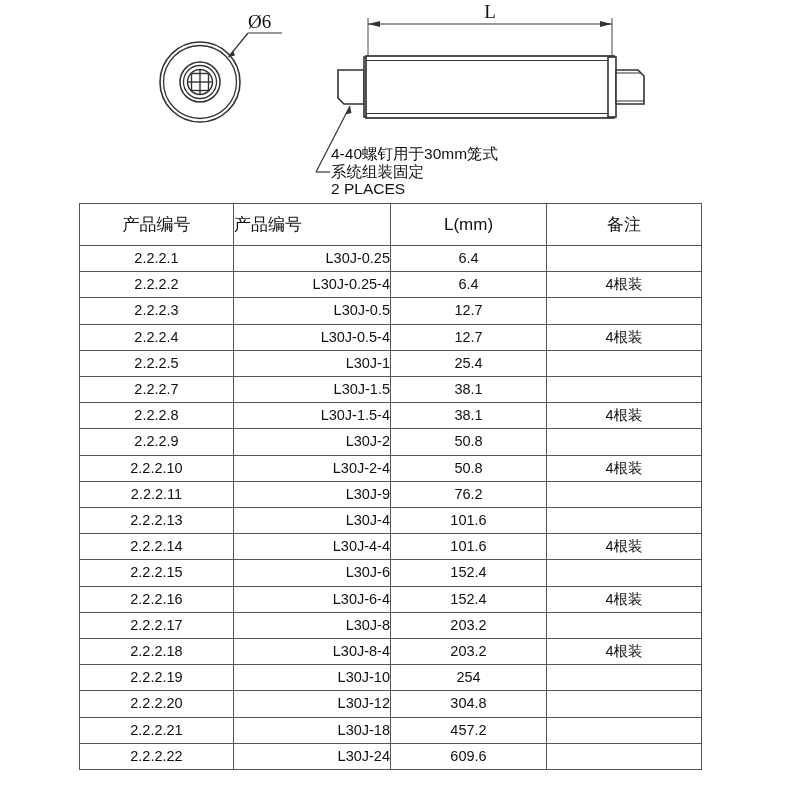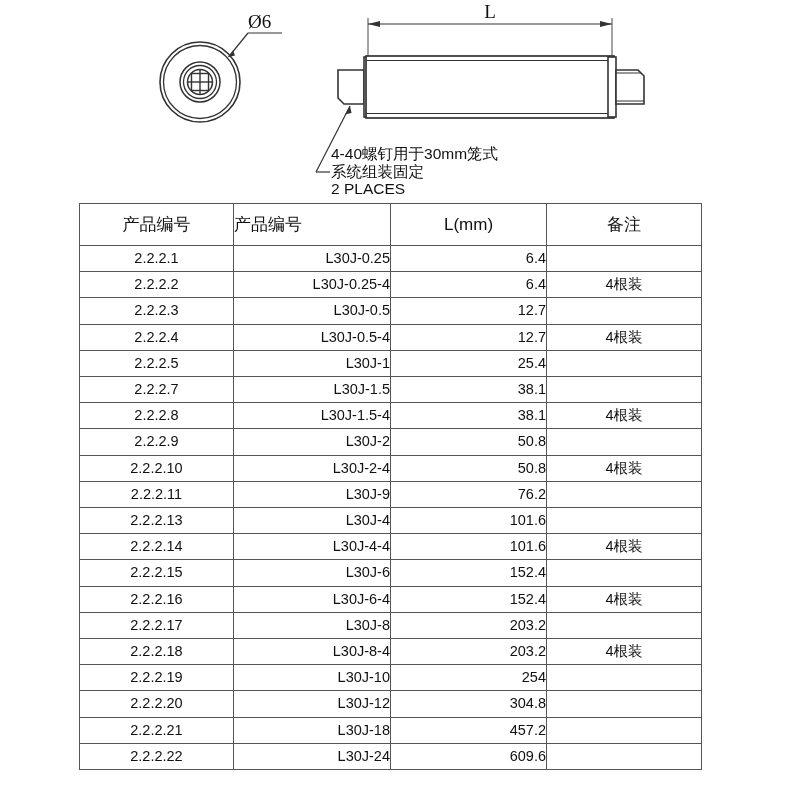--- a/index.html
+++ b/index.html
@@ -74,21 +74,21 @@
   table.spec-table thead th {
     height: 41px;
     line-height: 41px;
     font-size: 17px;
   }
   .ta-center { text-align: center; }
   .ta-left   { text-align: left; padding-left: 7px; }
 
   .cell-code  { text-align: center; }
   .cell-model { text-align: right; padding-left: 7px; }
-  .cell-len   { text-align: right; margin-top: 48px; }
+  .cell-len   { text-align: center; margin-top: 48px; }
   .cell-note  { text-align: center; }
 </style>
 </head>
 <body>
 
 <div id="drawing-area">
   <svg id="drawing-svg" viewBox="0 0 800 196">
 
     <g>
       <circle cx="200" cy="82" r="40" fill="#ffffff" stroke="#333" stroke-width="1.6"></circle>

